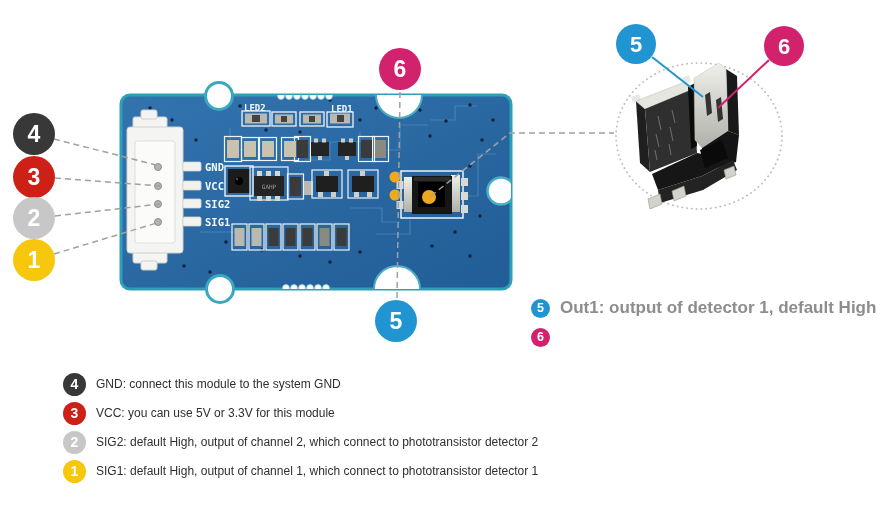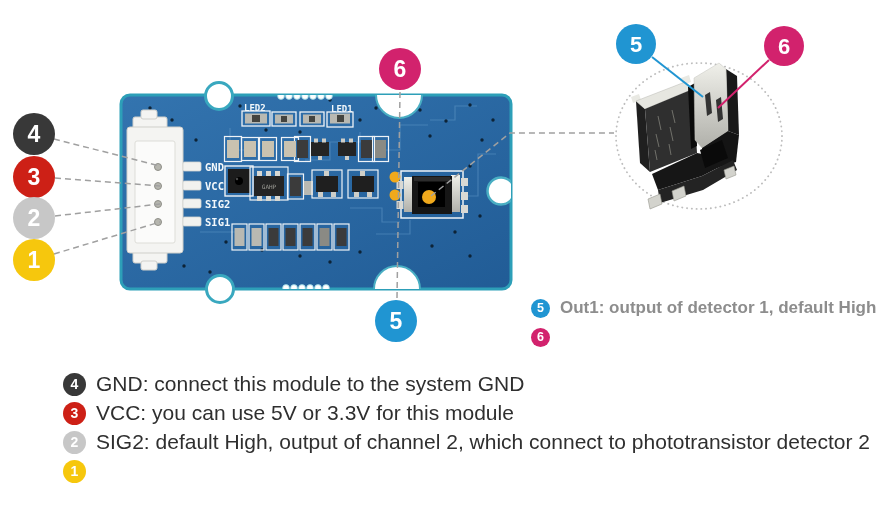--- a/index.html
+++ b/index.html
@@ -19,21 +19,21 @@
   .lrow { display:flex; align-items:center; }
   .legend-left  .lrow { margin-bottom:5px;  height:24px; }
   .legend-right .lrow { margin-bottom:7px;  height:22px; }
   .badge {
     display:flex; align-items:center; justify-content:center;
     border-radius:50%; color:#fff; font-weight:bold; flex:0 0 auto;
     margin-right:10px;
   }
   .badge-lg { width:23px; height:23px; font-size:14px; }
   .badge-sm { width:19px; height:19px; font-size:12.5px; }
-  .ltext    { font-size:21px; white-space:nowrap; }
+  .ltext    { font-size:12px; white-space:nowrap; }
   .legend-right .ltext { font-size:17px;font-weight:bold; }
   .c-black  { background:#383838; }
   .c-red    { background:#cd2016; }
   .c-gray   { background:#c7c7c7; }
   .c-yellow { background:#f6c70d; }
   .c-blue   { background:#2095d2; }
   .c-pink   { background:#d2226d; }
 </style>
 </head>
 <body>
@@ -381,16 +381,17 @@
   <div class="lrow">
     <span class="badge badge-lg c-red">3</span>
     <span class="ltext">VCC: you can use 5V or 3.3V for this module</span>
   </div>
   <div class="lrow">
     <span class="badge badge-lg c-gray">2</span>
     <span class="ltext">SIG2: default High, output of channel 2, which connect to phototransistor detector 2</span>
   </div>
   <div class="lrow">
     <span class="badge badge-lg c-yellow">1</span>
+    <span class="ltext">SIG1: default High, output of channel 1, which connect to phototransistor detector 1</span>
   </div>
 </div>
 
 </div>
 
 </body></html>

